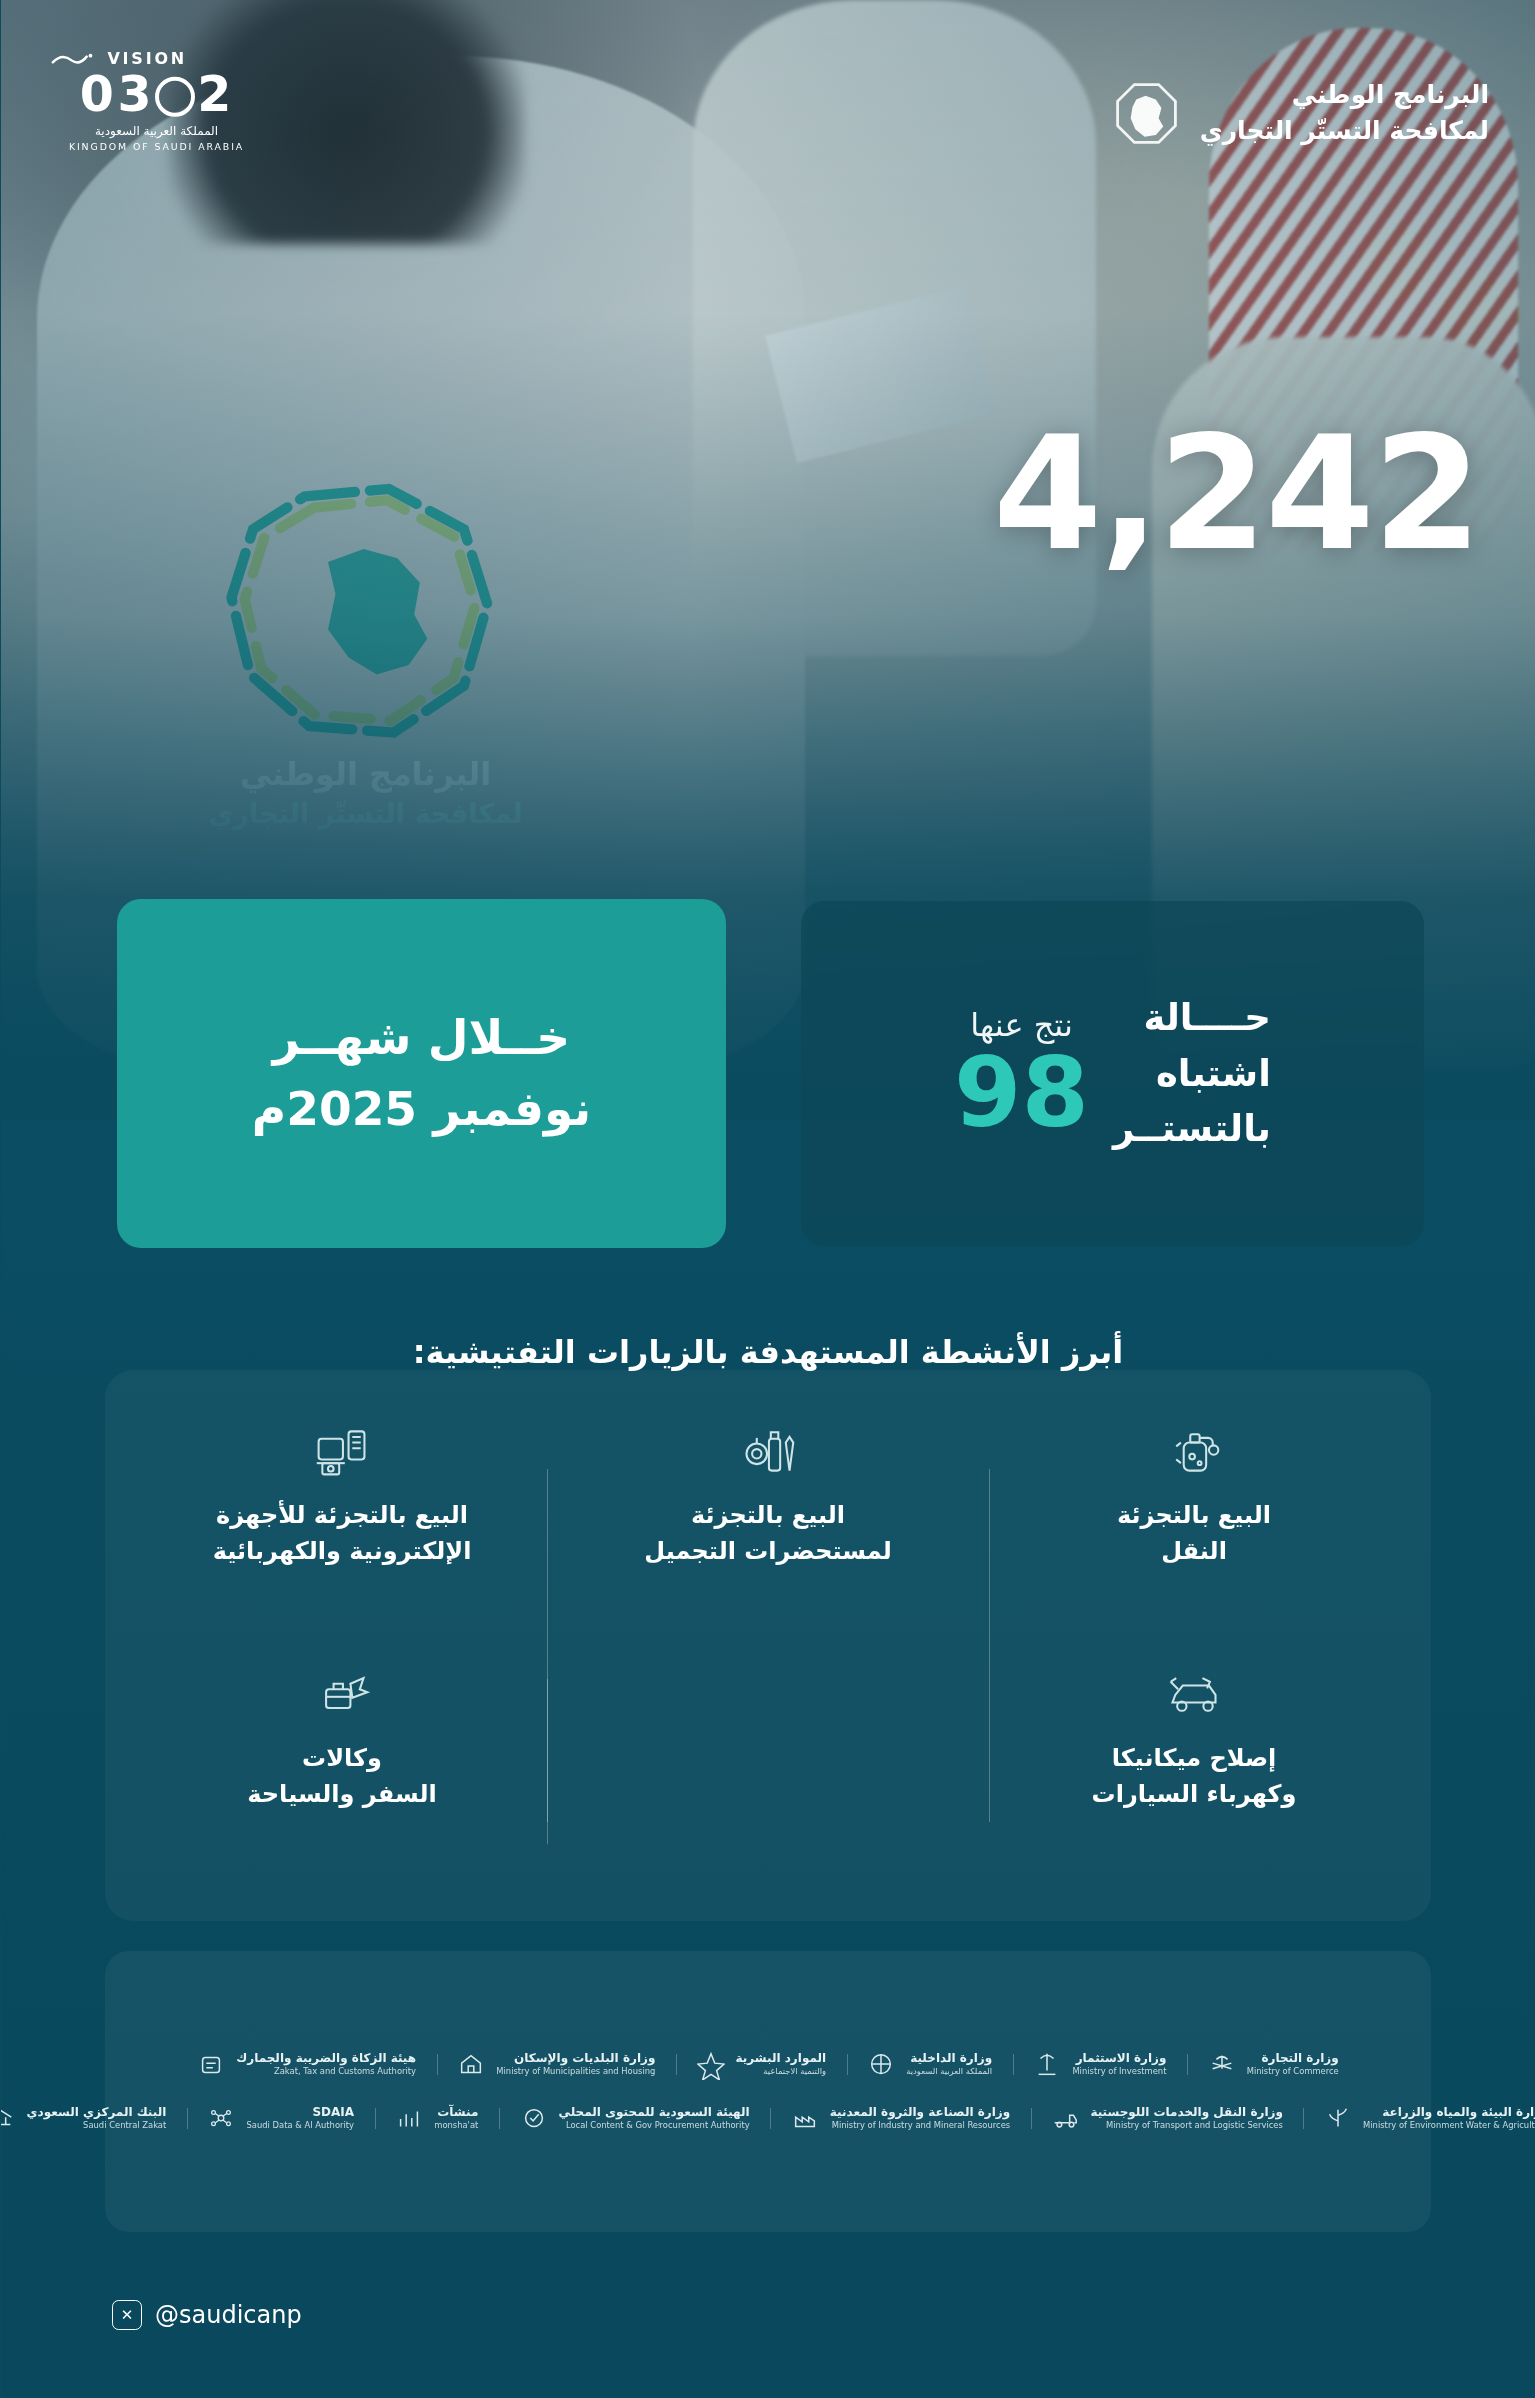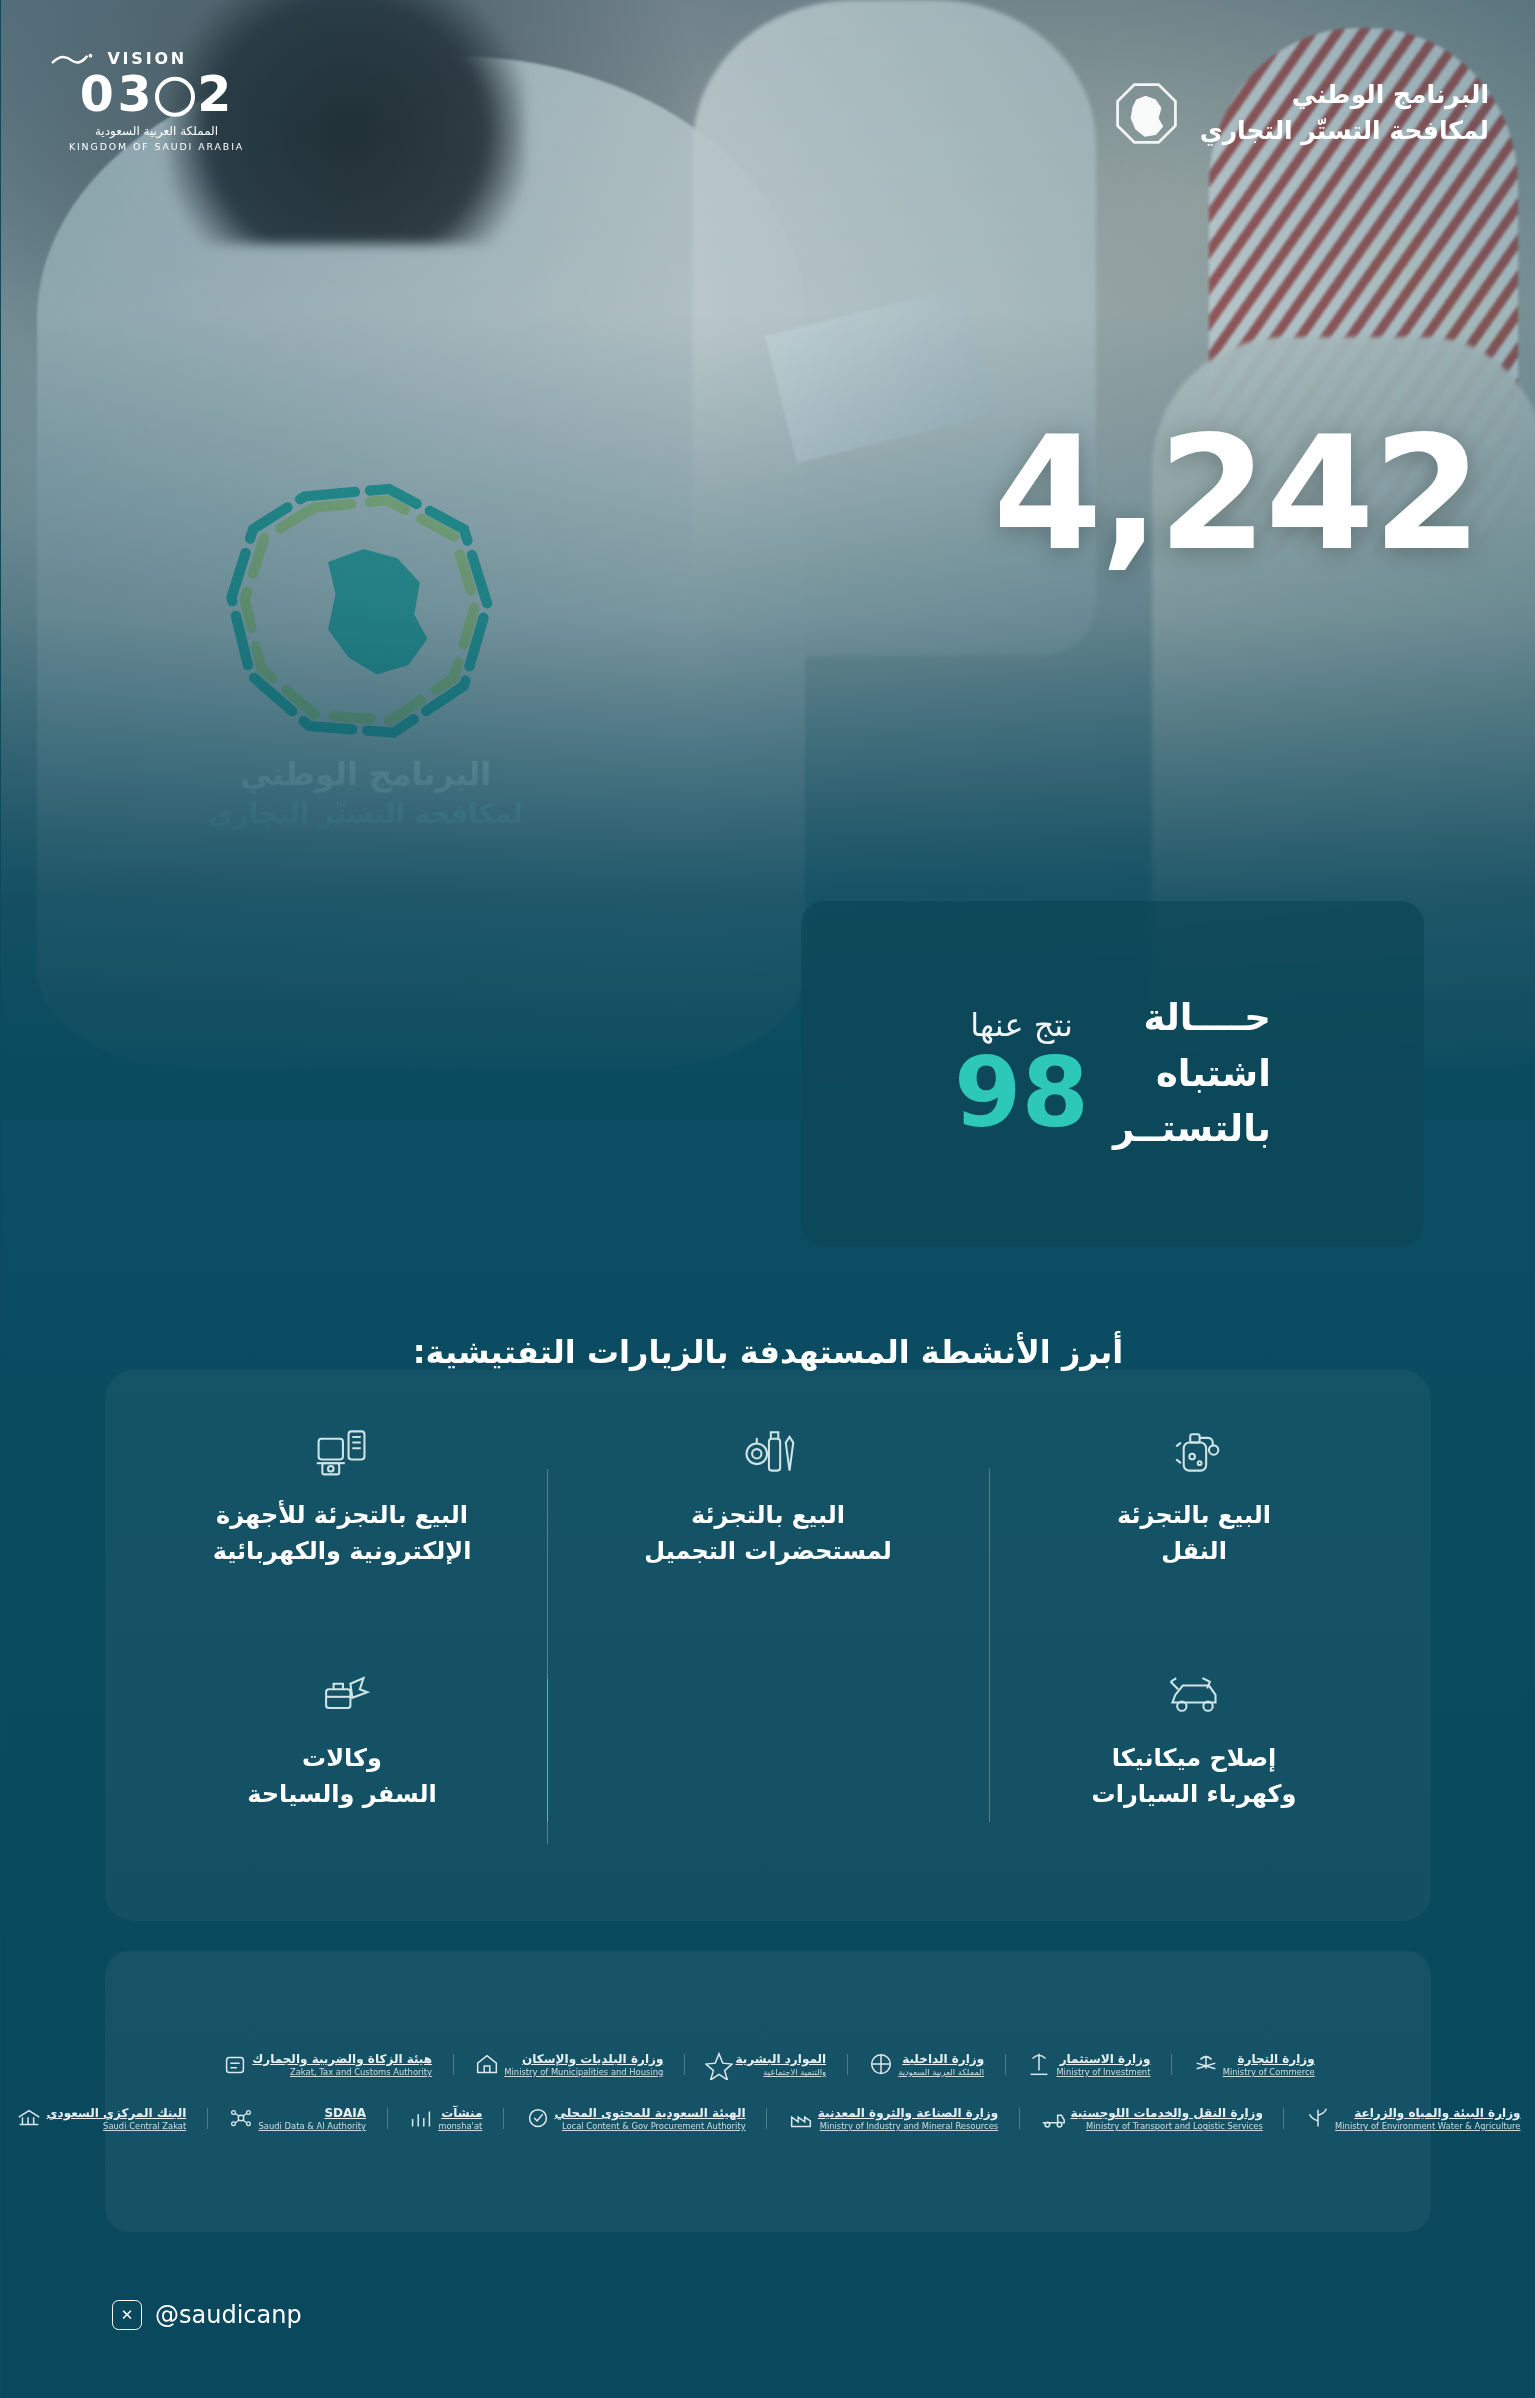--- a/index.html
+++ b/index.html
@@ -179,23 +179,22 @@
   .vdiv.c{top:56%;height:30%;}
 
   
   .partners{
     position:absolute;left:105px;top:1951px;width:1326px;height:281px;
     background:rgba(255,255,255,0.05);border-radius:24px;
     display:flex;flex-direction:column;align-items:center;justify-content:center;gap:24px;
   }
   .prow{display:flex;align-items:center;justify-content:center;gap:0;}
   .pitem{
-    display:flex;align-items:center;gap:3px;color:#e8f2f3;padding:0 20.6px;
+    display:flex;gap:11px;color:#e8f2f3;padding:0 20.6px;
     position:relative;
-    text-decoration:underline;
   }
   .pitem:not(:last-child)::after{
     content:"";position:absolute;left:0;top:14%;height:72%;width:0.9px;background:rgba(255,255,255,.25);
   }
   .pitem .pl{font-size:11.2px;line-height:1.35;text-align:right;white-space:nowrap;}
   .pitem .pl b{display:block;font-size:12px;font-weight:bold;}
   .pitem .pl i{display:block;font-style:normal;font-size:8.4px;opacity:.85;}
   .pitem .pmark{width:28px;height:30px;opacity:.95;}
 
   
@@ -268,20 +267,26 @@
         <path d="M24 6 L50 6 L68 24 L68 50 L50 68 L24 68 L6 50 L6 24 Z" fill="none" stroke="#ffffff" stroke-width="3" opacity="0.9"></path>
         <path d="M26 22 l10 -4 11 4 6 9 -3 11 5 9 -8 9 -12 2 -10 -8 -5 -12 2 -12 Z" fill="#ffffff" opacity="0.95"></path>
       </svg>
     </div>
   </div>
 
   <div class="hero">
     <div class="big">4,242</div>
   </div>
 
+  <div class="card card-month">
+    <div class="m-txt">
+      <div class="sp">خــلال شهــر</div>
+      <div>نوفمبر 2025م</div>
+    </div>
+  </div>
 
   <div class="card card-cases">
     <div class="cases-inner">
       <div class="lbl">
         <div class="sp">حــــالة</div>
         <div>اشتباه</div>
         <div>بالتستــر</div>
       </div>
       <div>
         <div class="mid">نتج عنها</div>

